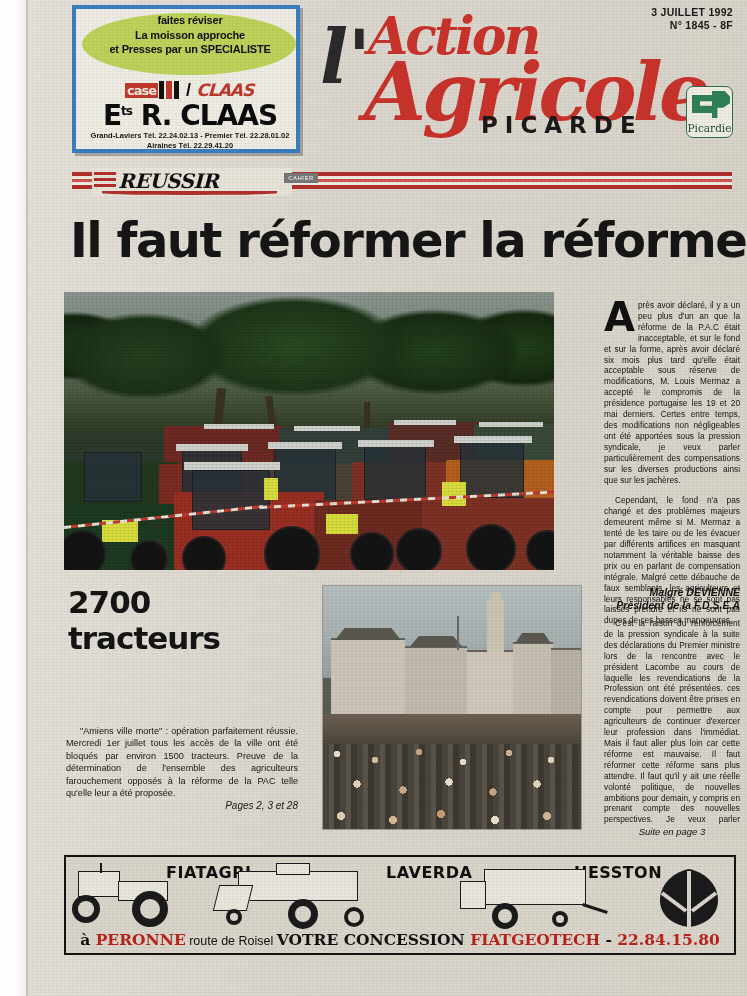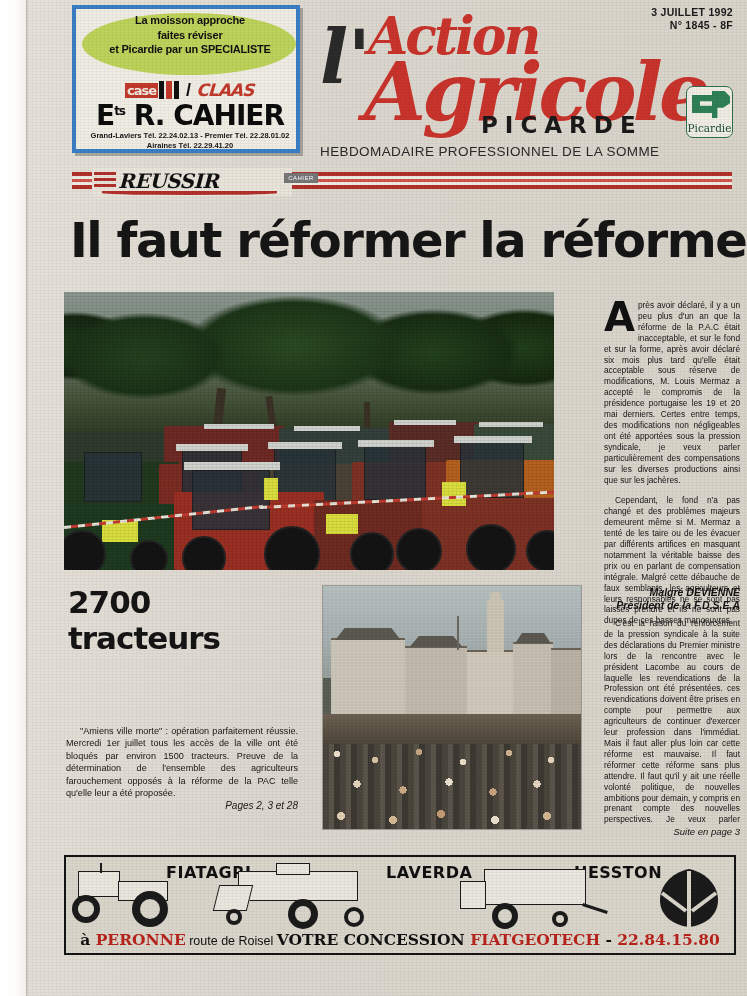--- a/index.html
+++ b/index.html
@@ -288,21 +288,21 @@
     font-size:40px; line-height:33px; margin:1px 3px 0 0; color:#111;
   }
   #article .ind{ display:inline-block; width:11px; }
   #signature{
     position:absolute; left:576px; top:586px; width:136px;
     text-align:right; font-style:italic; font-weight:bold;
     font-size:10.5px; line-height:13px; color:#131313;
   }
   #suite{
     position:absolute; left:576px; top:826px; width:136px;
-    text-align:right; font-style:italic; font-size:9.5px; color:#161616;
+    text-align:center; font-style:italic; font-size:9.5px; color:#161616;
   }
 
   
   #bottomad{
     position:absolute; left:36px; top:855px; width:672px; height:100px;
     background:#d9d5cb; border:2.5px solid #141414;
   }
   #bottomad .brand{
     position:absolute; top:6px;
     font-family:"DejaVu Sans", sans-serif; font-weight:bold;
@@ -337,53 +337,52 @@
 <div id="leftmargin"></div>
 <div class="shadowline"></div>
 
 <div id="page">
 
   <div id="masthead">
 
     <div id="debray">
       <div class="greenblob"></div>
       <div class="adtext">
+        <div>faites réviser</div>
         <div>La moisson approche</div>
-        <div>faites réviser</div>
-        <div>et Picardie par un SPECIALISTE</div>
+        <div>et Presses par un SPECIALISTE</div>
       </div>
       <div class="logos">
         <span class="caselogo">
           <span class="case-word">case</span>
           <span class="ih-mark"></span>
         </span>
         <span class="slashsep">/</span>
         <span class="claas">CLAAS</span>
       </div>
       <div class="firm">
         <span>E</span><sup>ts</sup>
-        <span>R. CAHIER</span>
+        <span>R. CLAAS</span>
       </div>
       <div class="phones">
         <div>Grand-Laviers Tél. 22.24.02.13 - Premier Tél. 22.28.01.02</div>
         <div>Airaines Tél. 22.29.41.20</div>
       </div>
     </div>
 
     <div id="issueinfo">
       <div>3 JUILLET 1992</div>
       <div>N° 1845 - 8F</div>
     </div>
 
     <div id="logotype">
       <span class="lt-e">l'</span>
       <span class="lt-action">Action</span>
       <span class="lt-agricole">Agricole</span>
       <span class="lt-picarde">PICARDE</span>
-      <span class="lt-sub">HEBDOMADAIRE PROFESSIONNEL DE LA SOMME</span>
       <div id="picardie-logo">
         <div class="pmark">
           <span class="pl"></span>
           <span class="pr"></span>
         </div>
         <div class="ptext">Picardie</div>
       </div>
     </div>
   </div>
 

